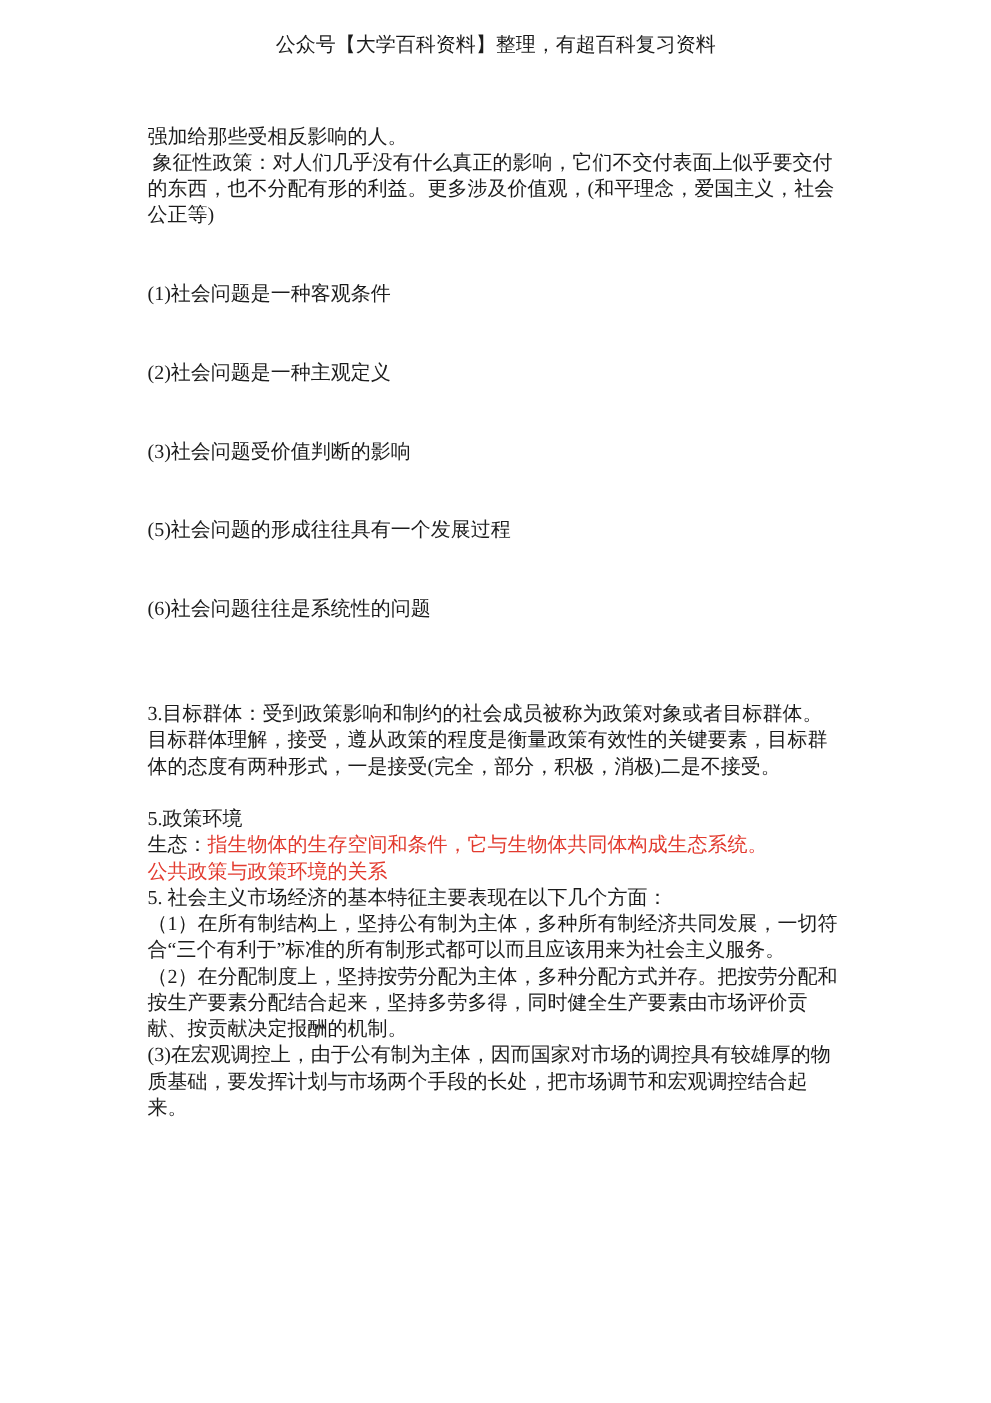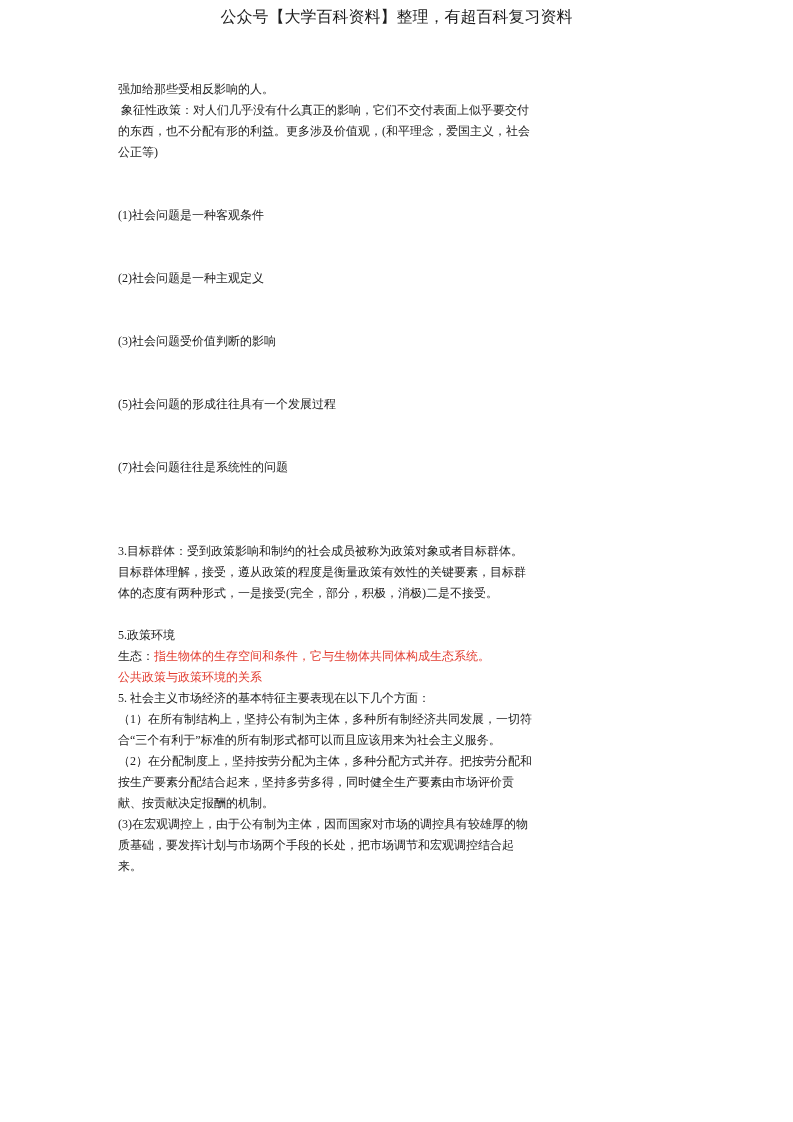--- a/index.html
+++ b/index.html
@@ -12,34 +12,34 @@
     width: 793px;
     height: 1122px;
     background: var(--background, #ffffff);
     font-family: "Liberation Serif", "DejaVu Serif", serif;
     color: var(--text, #1c1c1c);
     font-size: 16px;
     line-height: 21px;
     overflow: hidden;
   }
   .doc-header {
-    padding-top: 6px;
+    padding-top: 26px;
     text-align: center;
     white-space: pre-wrap;
     color: var(--text, #1c1c1c);
   }
   .content {
     margin-left: 118px;
     width: 620px;
     margin-top: 52px;
   }
   .content p, .content h2, .content div.block {
     margin: 0;
     padding: 0;
-    font-size: 12px;
+    font-size: 16px;
     line-height: 21px;
     font-weight: normal;
     white-space: pre-wrap;
   }
   .gap-1 { margin-top: 21px !important; }
   .gap-3 { margin-top: 63px !important; }
   .bold { font-weight: bold; }
   .red { color: var(--red, #e23a2e); }
   .indent-list { padding-left: 15px; }
   .indent-list .li { white-space: pre-wrap; }
@@ -59,21 +59,21 @@
 公正等)</p>
 
 
 
 
     <div class="block indent-list">
       <div class="li">(1)社会问题是一种客观条件</div>
       <div class="li">(2)社会问题是一种主观定义</div>
       <div class="li">(3)社会问题受价值判断的影响</div>
       <div class="li">(5)社会问题的形成往往具有一个发展过程</div>
-      <div class="li">(7)社会问题往往是系统性的问题</div>
+      <div class="li">(6)社会问题往往是系统性的问题</div>
     </div>
 
     <p class="gap-1">3.目标群体：受到政策影响和制约的社会成员被称为政策对象或者目标群体。
 目标群体理解，接受，遵从政策的程度是衡量政策有效性的关键要素，目标群
 体的态度有两种形式，一是接受(完全，部分，积极，消极)二是不接受。</p>
 
     <p class="gap-1">5.政策环境</p>
 
     <p><span>生态：</span><span class="red">指生物体的生存空间和条件，它与生物体共同体构成生态系统。
 公共政策与政策环境的关系</span></p>

